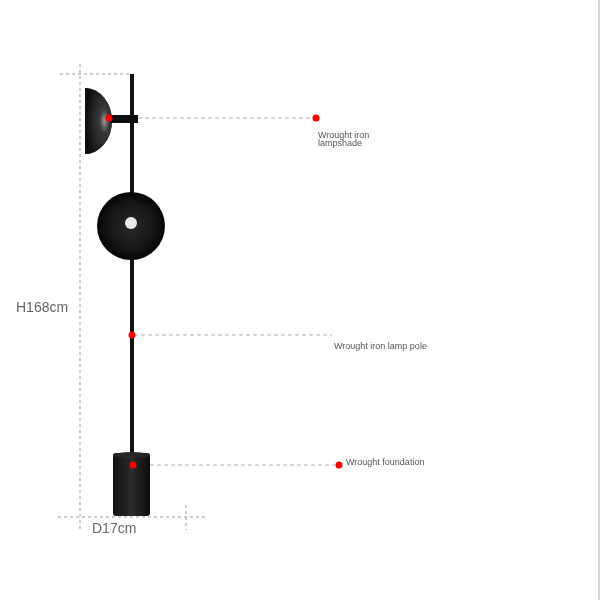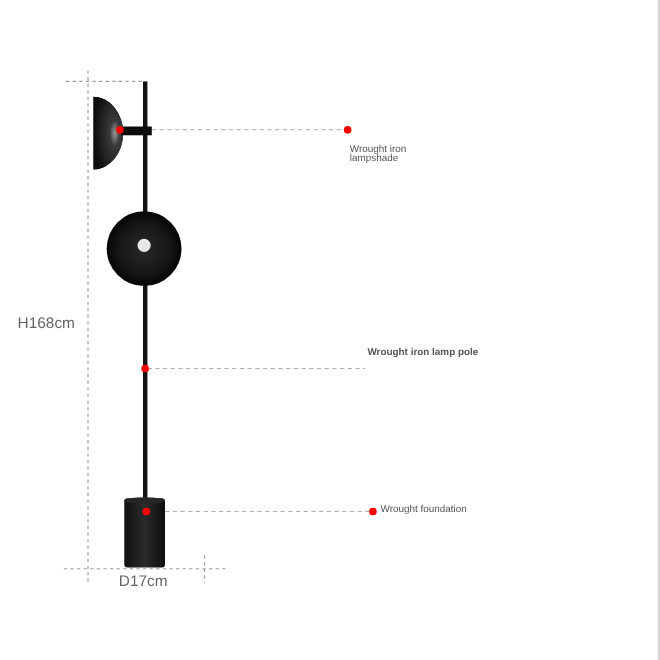--- a/index.html
+++ b/index.html
@@ -66,24 +66,24 @@
 
     <g fill="#ff0000">
       <circle cx="109" cy="118" r="3.5"></circle>
       <circle cx="316" cy="118" r="3.5"></circle>
       <circle cx="132" cy="335" r="3.5"></circle>
       <circle cx="133" cy="465" r="3.5"></circle>
       <circle cx="339" cy="465" r="3.5"></circle>
     </g>
   </svg>
 
-  <div class="dim" style="left:16px; top:285px;">H168cm</div>
-  <div class="dim" style="left:108px; top:520px;">D17cm</div>
+  <div class="dim" style="left:16px; top:299px;">H168cm</div>
+  <div class="dim" style="left:92px; top:520px;">D17cm</div>
 
   <div class="label" style="left:318px; top:111px;margin-top:20px;">
     <div>Wrought iron</div>
     <div>lampshade</div>
   </div>
-  <div class="label" style="left:334px; top:316px;font-weight:bold;">Wrought iron lamp pole</div>
+  <div class="label" style="left:334px; top:342px;">Wrought iron lamp pole</div>
   <div class="label" style="left:346px; top:458px;">Wrought foundation</div>
 
   <div class="edge-right"></div>
 </div>
 
 </body></html>

